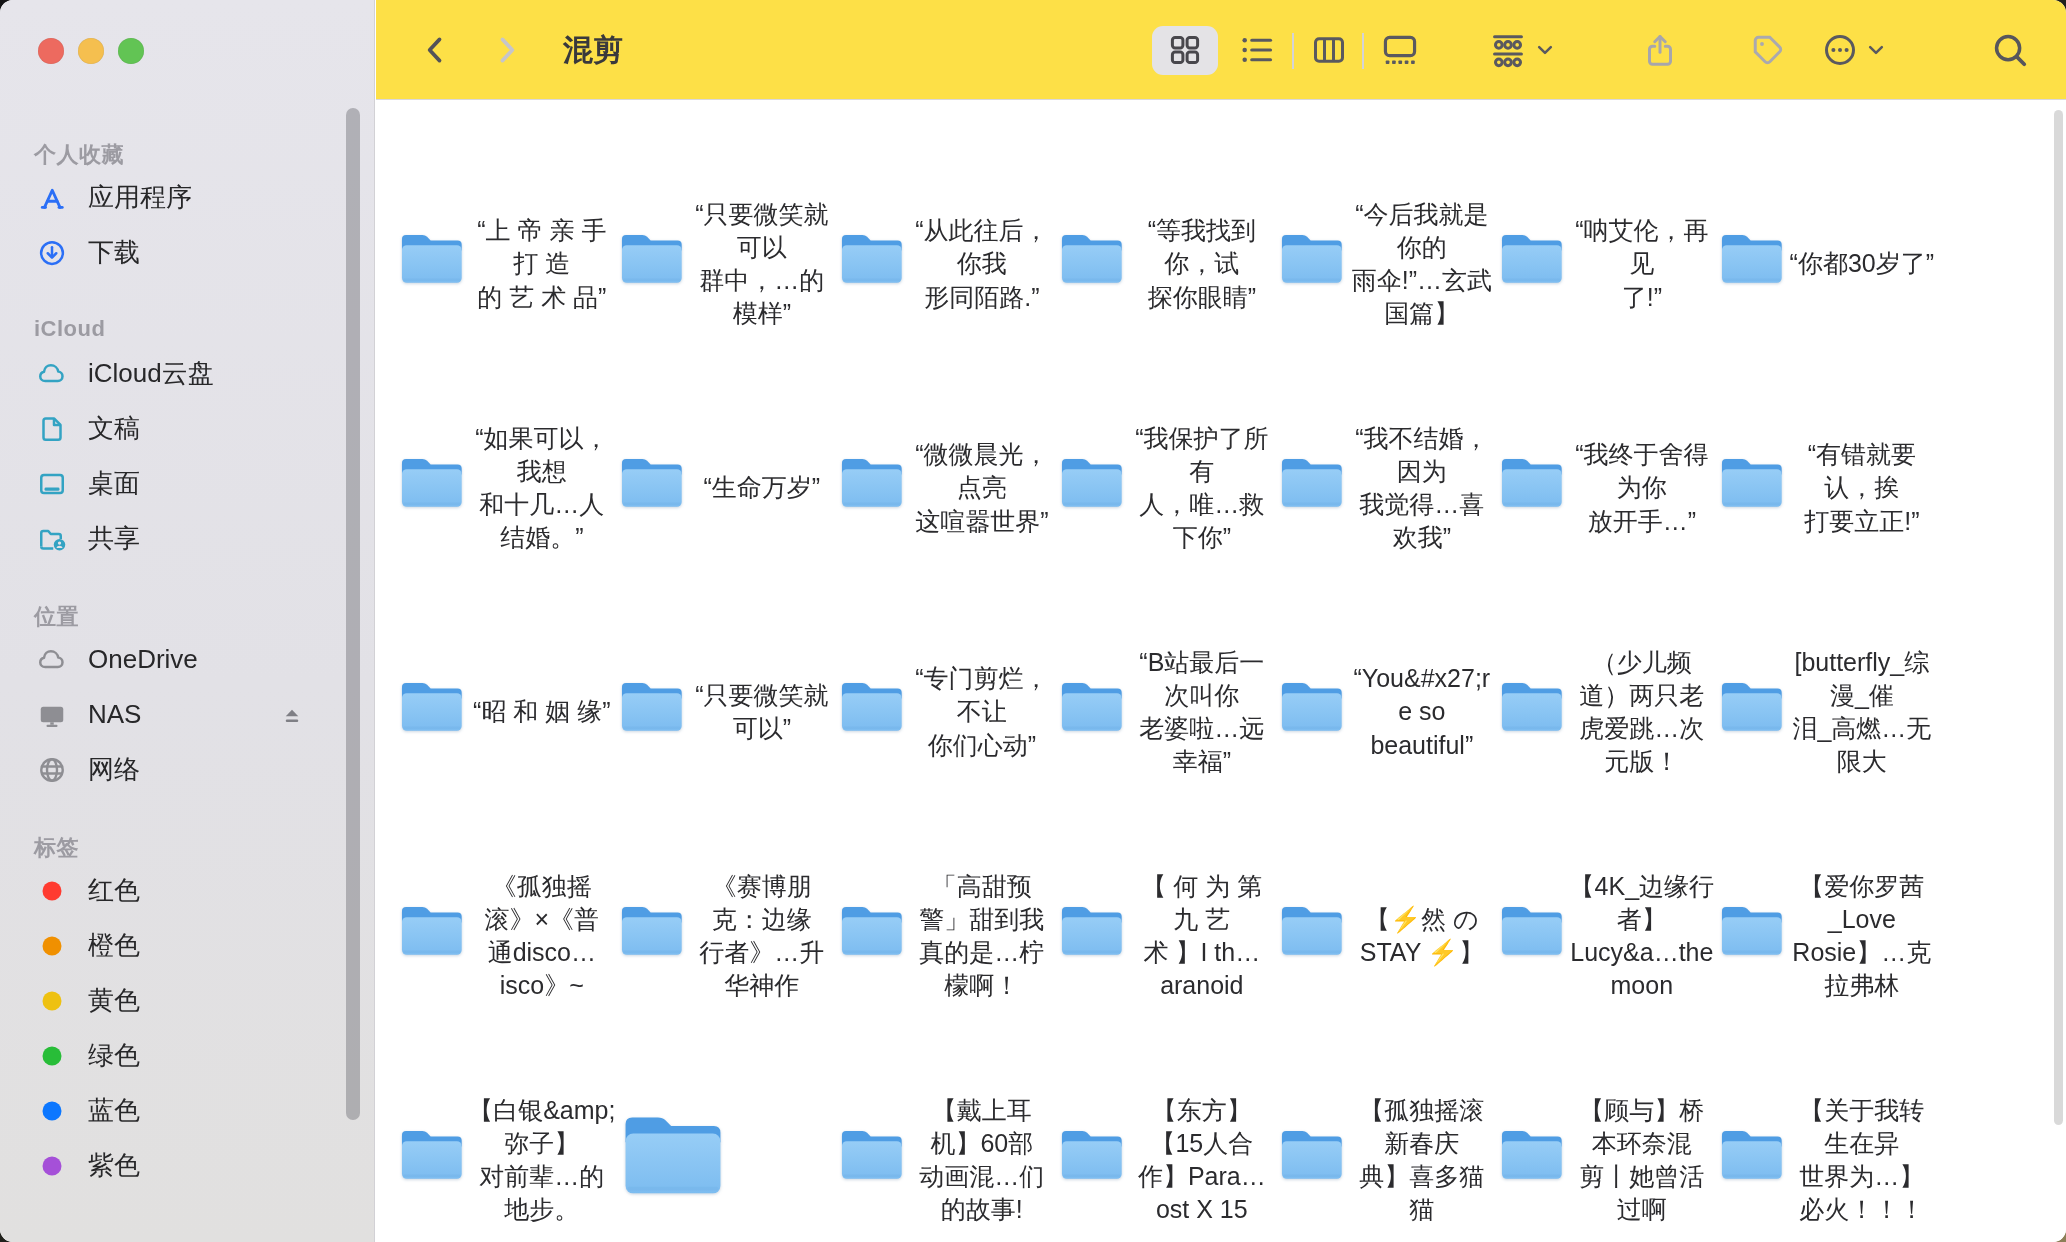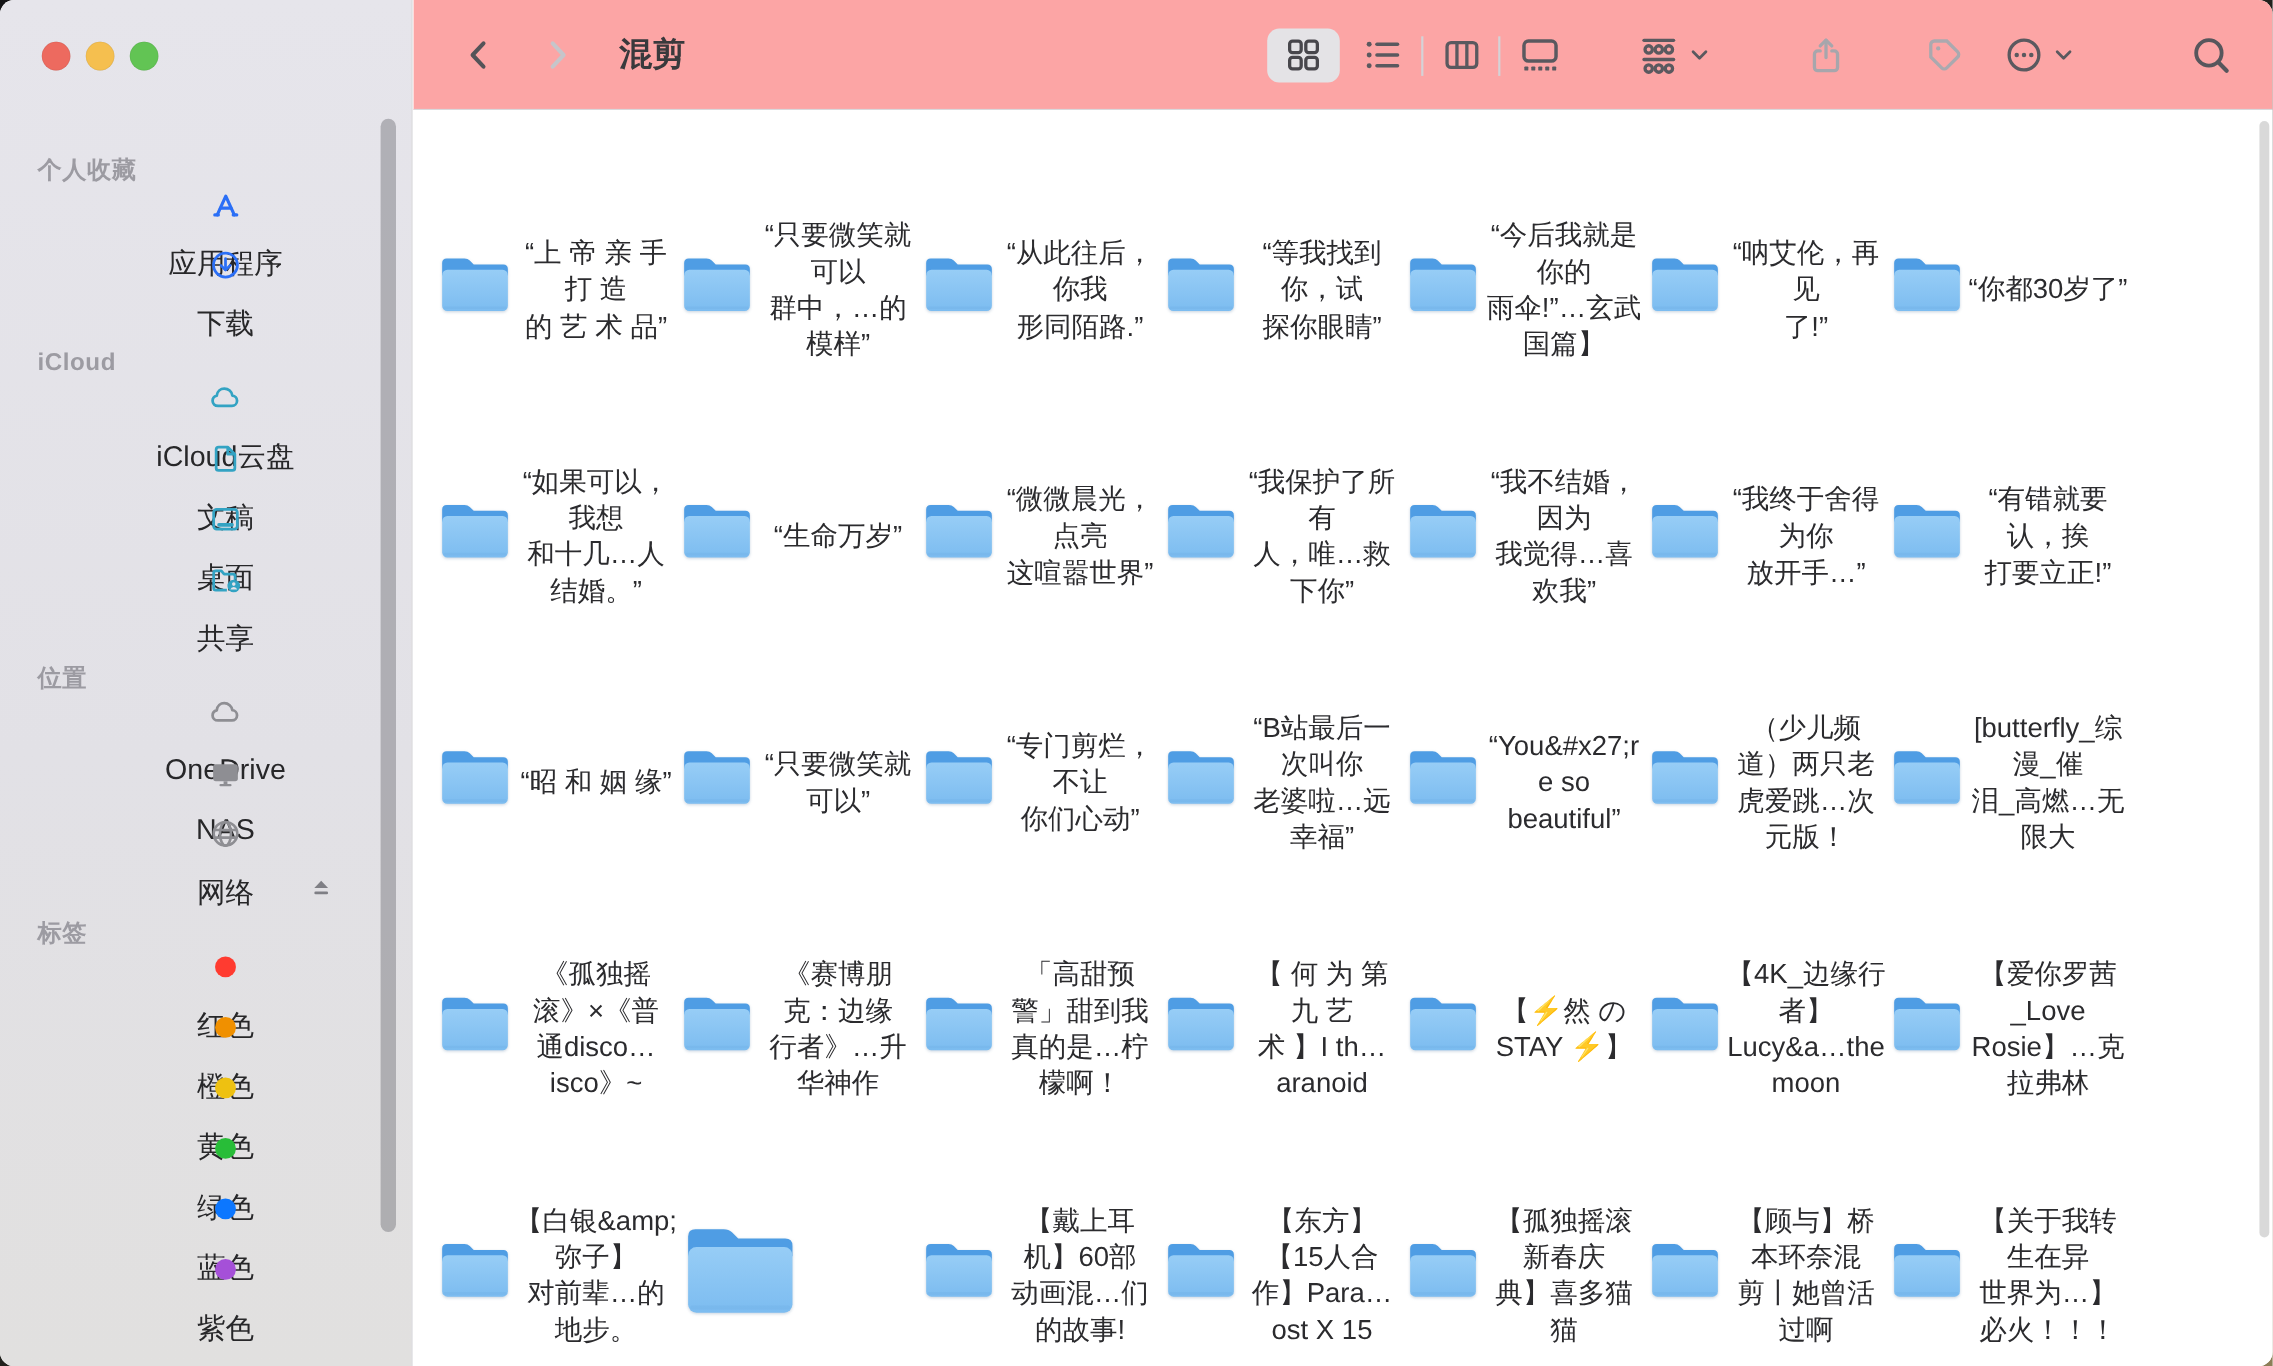--- a/index.html
+++ b/index.html
@@ -25,33 +25,33 @@
   .t-red   { left:38px;  background:#ed6a5f; }
   .t-yellow{ left:78px;  background:#f5bf4f; }
   .t-green { left:118px; background:#62c454; }
   .section-title {
     margin:36px 0 4px 34px; font-size:22px; font-weight:700; color:#9c9ba2; height:26px;
     letter-spacing:.5px;
   }
   .section:first-child .section-title { }
   .side-item {
     height:55px; display:flex; align-items:center; padding-left:36px; gap:20px;
-    font-size:26px; color:#272729; cursor:default;flex-direction:column;
+    font-size:26px; color:#272729; cursor:default;
   }
   .side-item .s-icon { width:32px; height:32px; display:flex; align-items:center; justify-content:center; flex:0 0 32px; }
   .side-item .eject { margin-left:auto; margin-right:66px; }
   .side-scrollbar {
     position:absolute; left:346px; top:108px; width:14px; height:1012px;
     border-radius:7px; background:rgba(124,124,130,.5);
   }
   
   .main { position:absolute; left:376px; top:0; width:1690px; height:1242px; }
   .toolbar {
     position:absolute; left:0; top:0; width:100%; height:100px;
-    background:#fca5a5; border-bottom:1px solid #d9d8db;
+    background:#fde047; border-bottom:1px solid #d9d8db;
   }
   .tbtn { position:absolute; top:50px; transform:translate(-50%,-50%); display:flex;
     align-items:center; justify-content:center; }
   .view-selected-bg {
     position:absolute; left:776px; top:26px; width:66px; height:49px; border-radius:11px;
     background:#e4e3e6;
   }
   .tool-divider { position:absolute; top:33px; width:2px; height:36px; background:#d4d3d7; }
   .page-title {
     position:absolute; left:187px; top:50px; transform:translateY(-50%);

